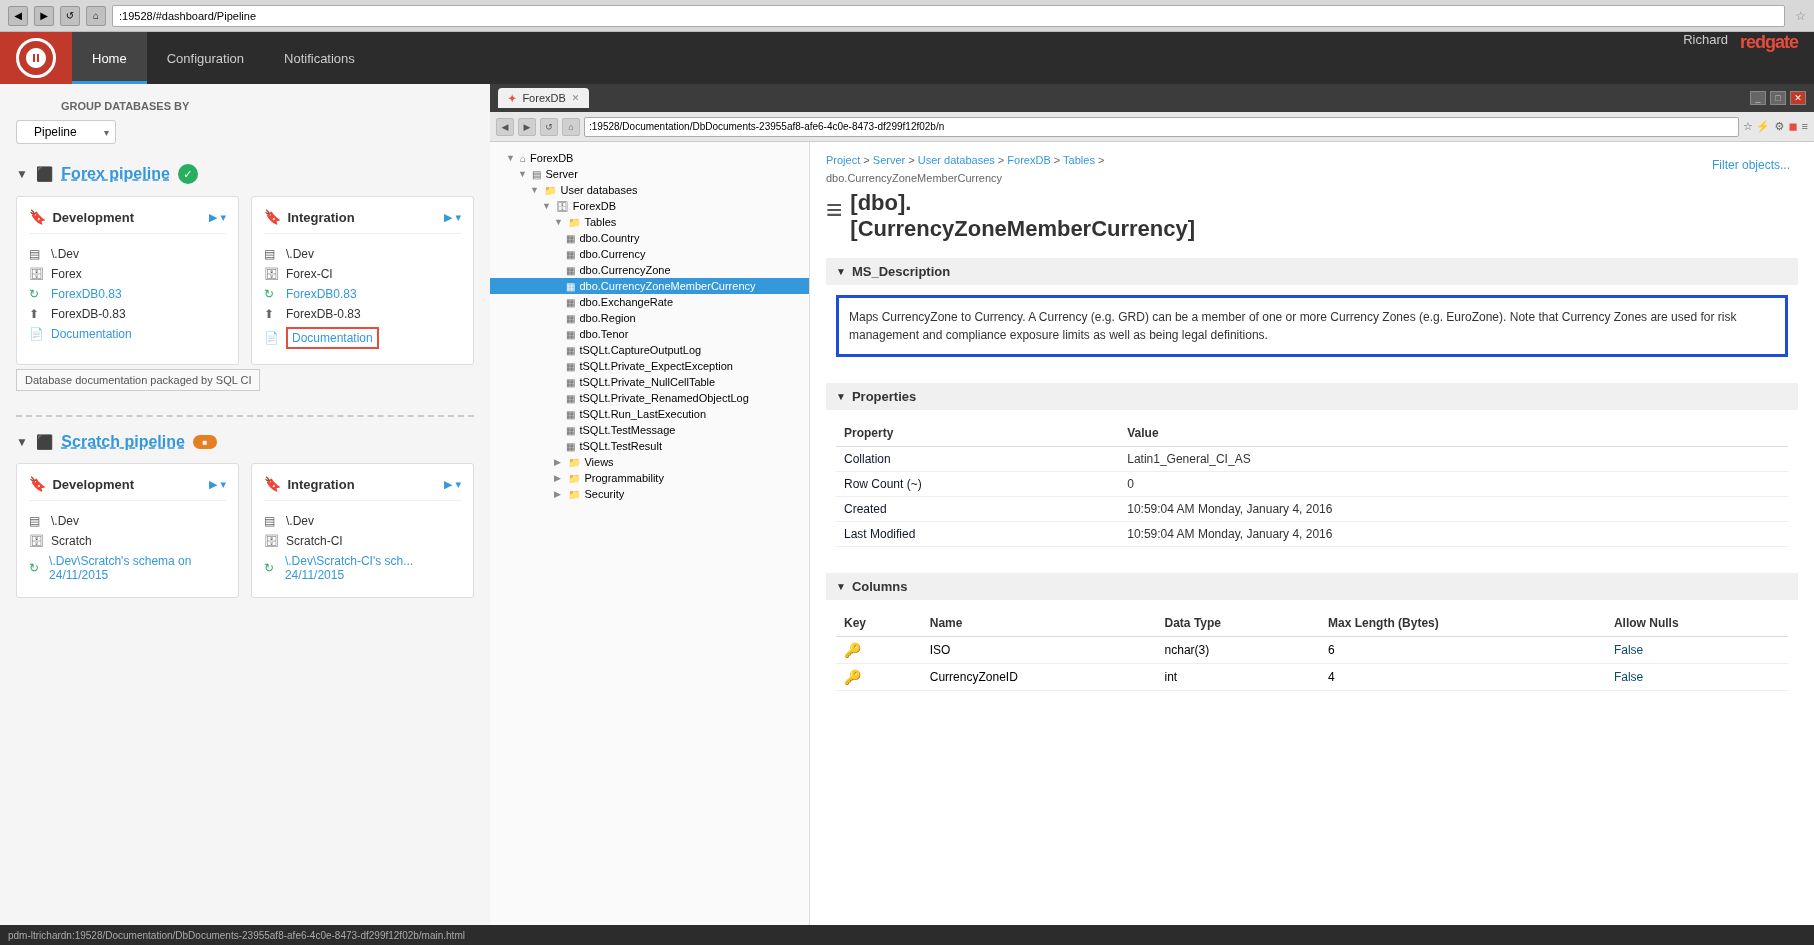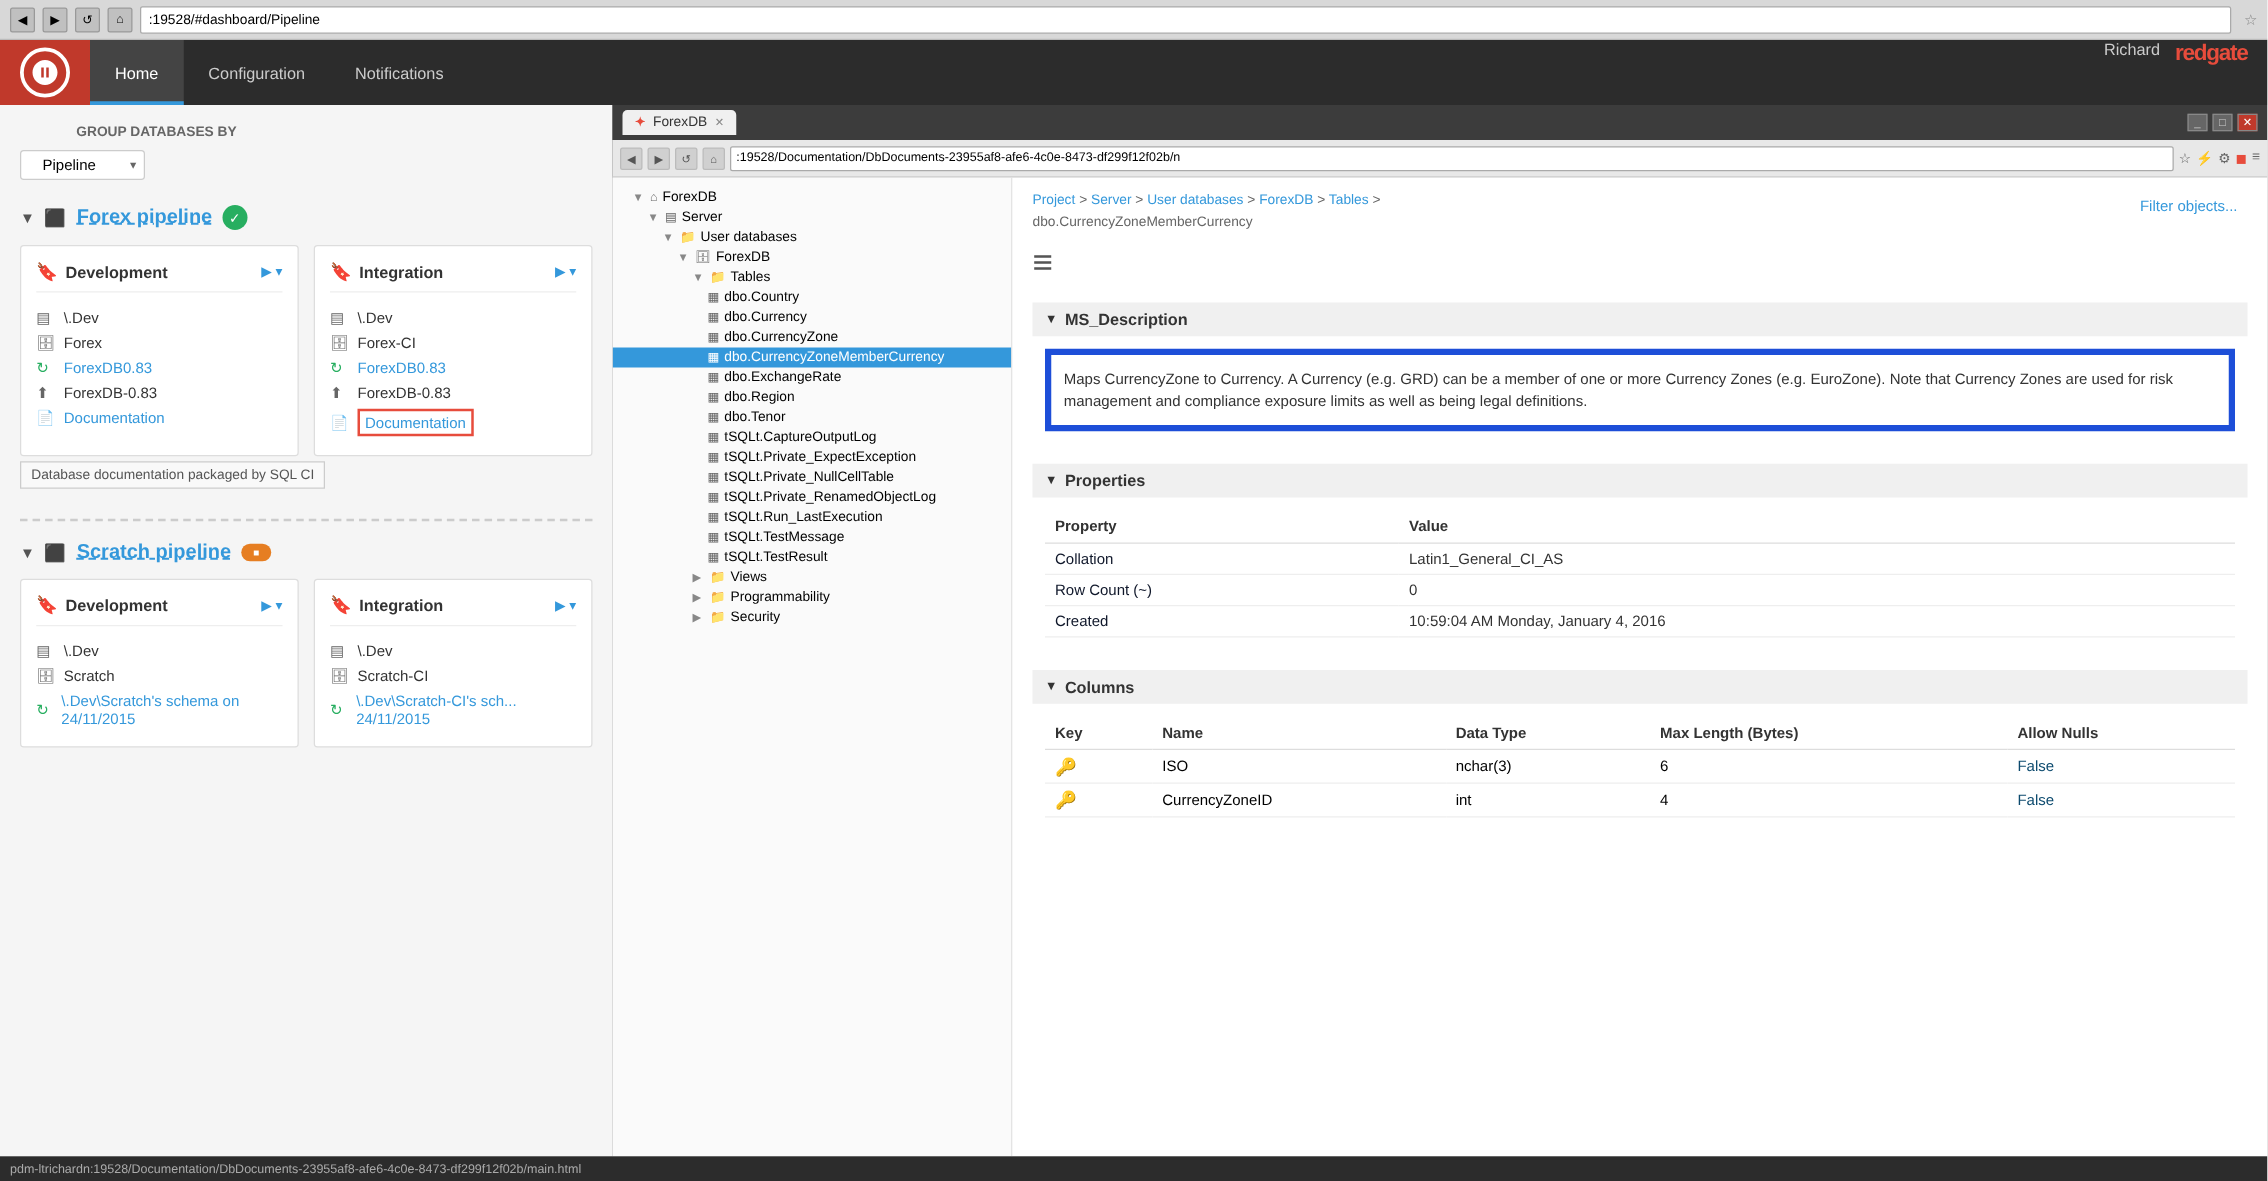--- a/index.html
+++ b/index.html
@@ -348,21 +348,21 @@
       background: #f0f0f0;
       padding: 6px 10px;
       font-size: 13px;
       font-weight: bold;
       color: #333;
       cursor: pointer;
     }
     .section-chevron { font-size: 10px; }
     .section-body { padding: 10px; }
     .ms-description-box {
-      border: 5px solid #1d4ed8;
+      border: 3px solid #1d4ed8;
       padding: 10px;
       font-size: 12px;
       color: #333;
       line-height: 1.5;
     }
 
     
     .props-table { width: 100%; border-collapse: collapse; font-size: 12px; }
     .props-table th {
       text-align: left; padding: 6px 8px;
@@ -728,20 +728,23 @@
             </div>
             <div class="breadcrumb">
               <span>dbo.CurrencyZoneMemberCurrency</span>
             </div>
           </div>
           <div class="filter-link">Filter objects...</div>
         </div>
 
         <div class="doc-title-section">
           <span class="doc-title-icon">≡</span>
+          <div class="doc-title">
+            [dbo].<br>[CurrencyZoneMemberCurrency]
+          </div>
         </div>
 
         <div class="doc-section">
           <div class="section-header">
             <span class="section-chevron">▼</span>
             <span>MS_Description</span>
           </div>
           <div class="section-body">
             <div class="ms-description-box">Maps CurrencyZone to Currency. A Currency (e.g. GRD) can be a member of one or more Currency Zones (e.g. EuroZone). Note that Currency Zones are used for risk management and compliance exposure limits as well as being legal definitions.</div>
           </div>
@@ -764,20 +767,24 @@
                 <tr>
                   <td>Collation</td>
                   <td>Latin1_General_CI_AS</td>
                 </tr>
                 <tr>
                   <td>Row Count (~)</td>
                   <td>0</td>
                 </tr>
                 <tr>
                   <td>Created</td>
+                  <td>10:59:04 AM Monday, January 4, 2016</td>
+                </tr>
+                <tr>
+                  <td>Last Modified</td>
                   <td>10:59:04 AM Monday, January 4, 2016</td>
                 </tr>
               </tbody>
             </table>
           </div>
         </div>
 
         <div class="doc-section">
           <div class="section-header">
             <span class="section-chevron">▼</span>

